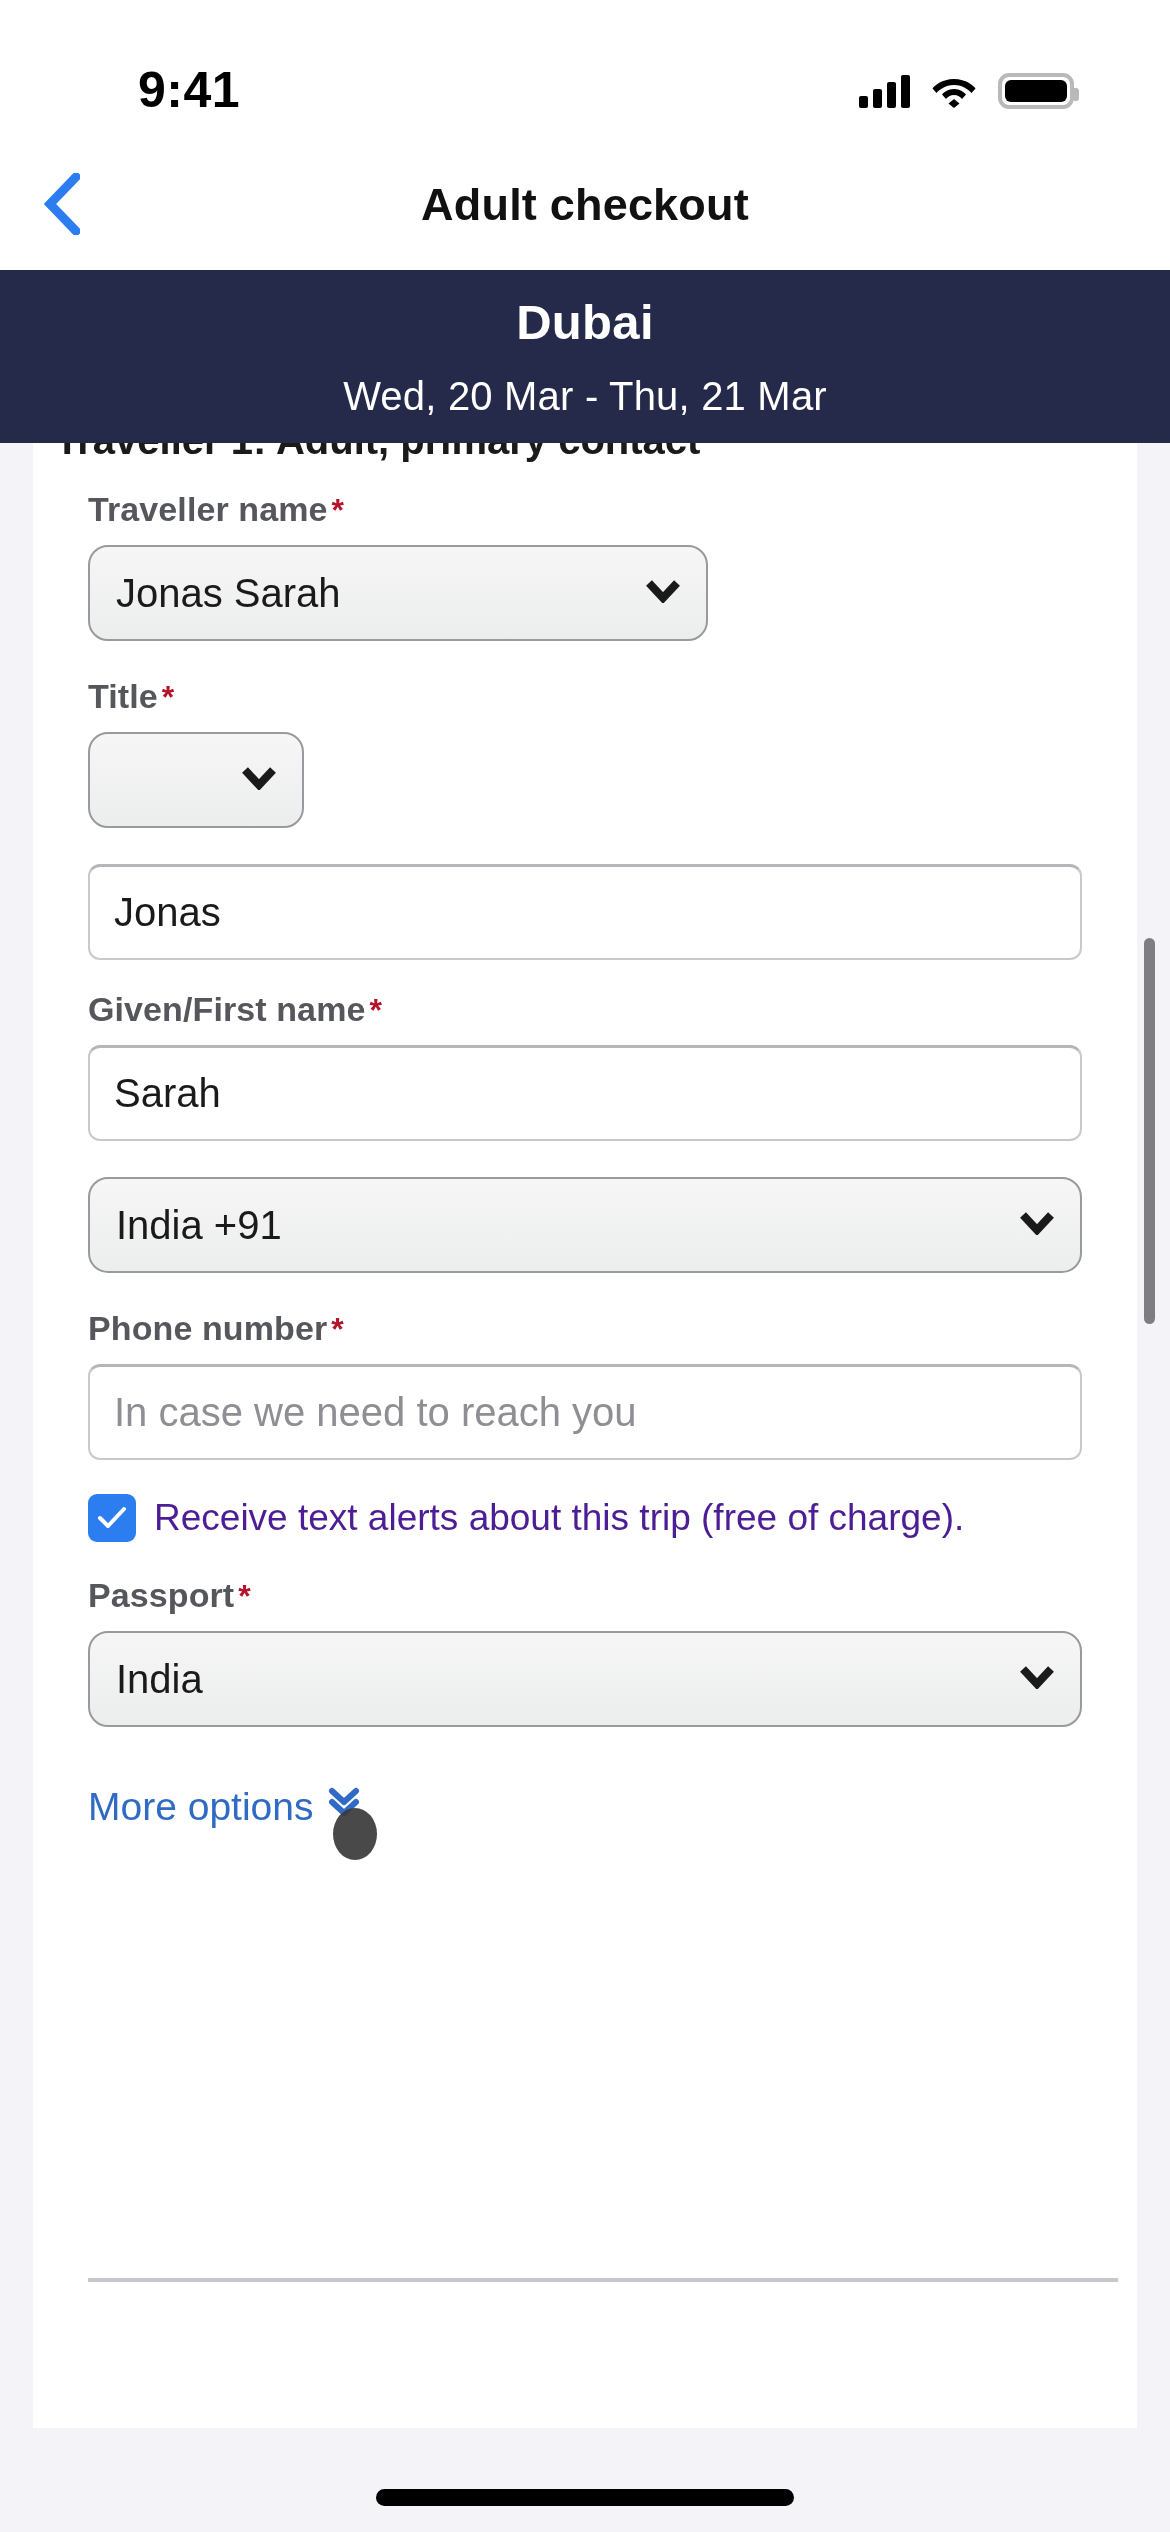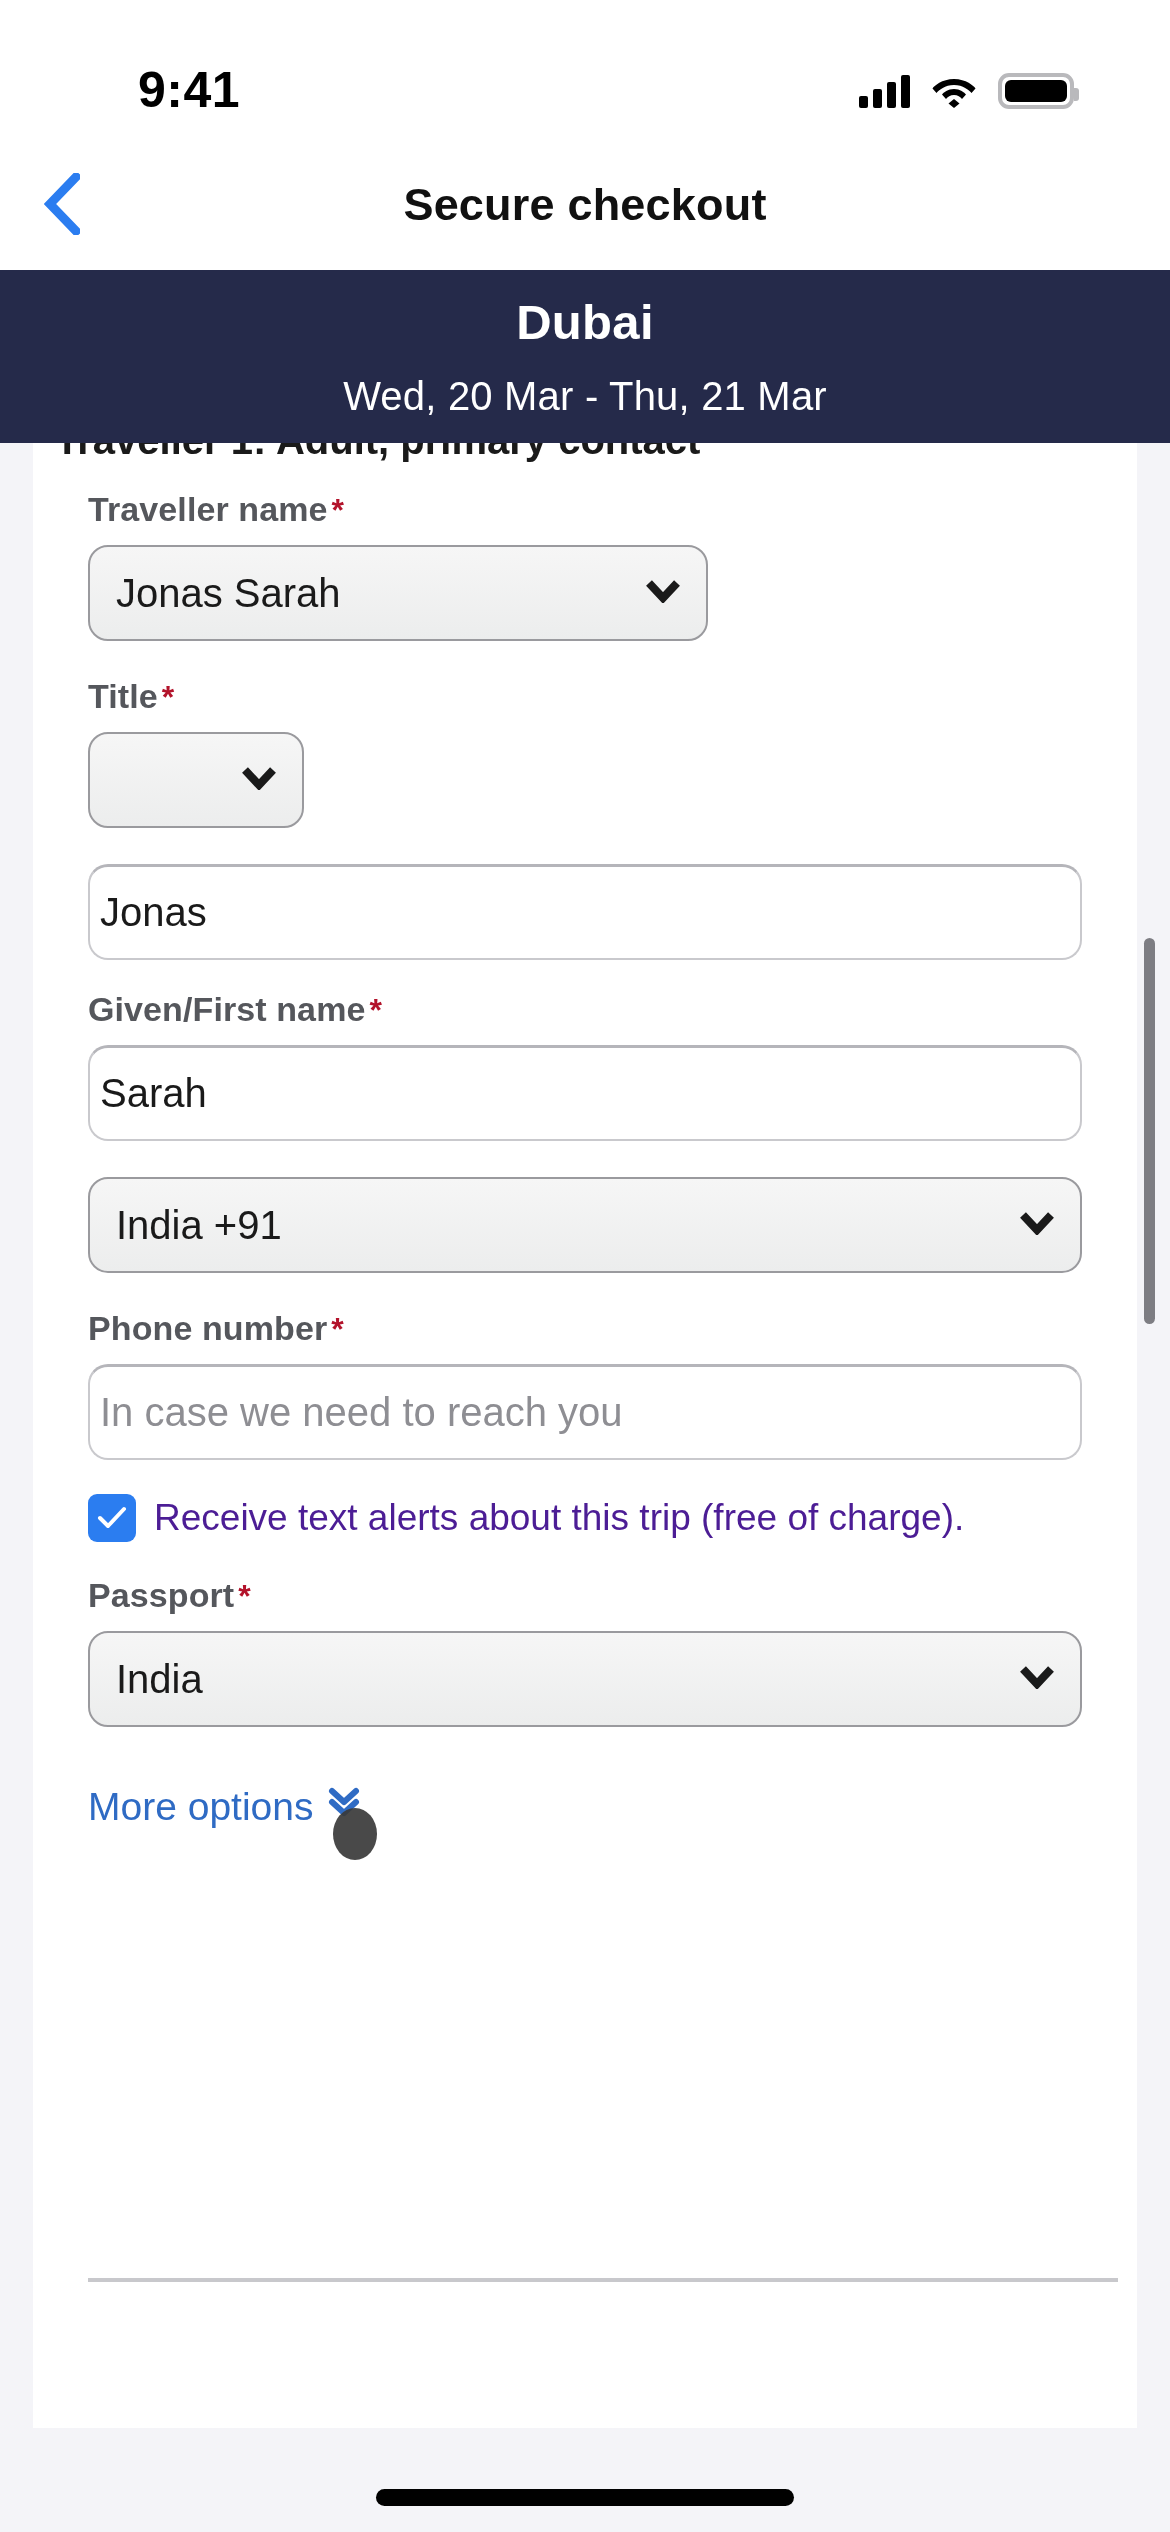--- a/index.html
+++ b/index.html
@@ -199,26 +199,26 @@
   }
 
   .select-narrow { width: 216px; }
 
   
   .text-input {
     width: 100%;
     height: 96px;
     border: 2px solid #c9c9cd;
     border-top: 3px solid #b5b5ba;
-    border-radius: 20px;
+    border-radius: 12px;
     background: #fff;
     font-family: "Liberation Sans", sans-serif;
     font-size: 40px;
     color: #1a1a1a;
-    padding: 0 10px;
+    padding: 0 24px;
   }
   .text-input::placeholder { color: #8e8e93; }
 
   
   .check-row {
     display: flex;
     align-items: center;
     gap: 18px;
     padding: 0 55px;
     margin-top: 34px;
@@ -327,21 +327,21 @@
 </div>
 
 <div class="nav-bar">
   <div class="nav-back">
     <span>
       <svg width="36" height="62" viewBox="0 0 36 62">
         <path d="M32 4 L6 31 L32 58" stroke="#2b7df0" stroke-width="9" fill="none" stroke-linecap="square"></path>
       </svg>
     </span>
   </div>
-  <div class="nav-title">Secure checkout</div>
+  <div class="nav-title">Adult checkout</div>
 </div>
 
 <div class="page-bg"></div>
 
 <div class="content-card"></div>
 
 <div class="section-heading">Traveller 1: Adult, primary contact</div>
 
 <div class="trip-banner">
   <div class="trip-city">Dubai</div>

